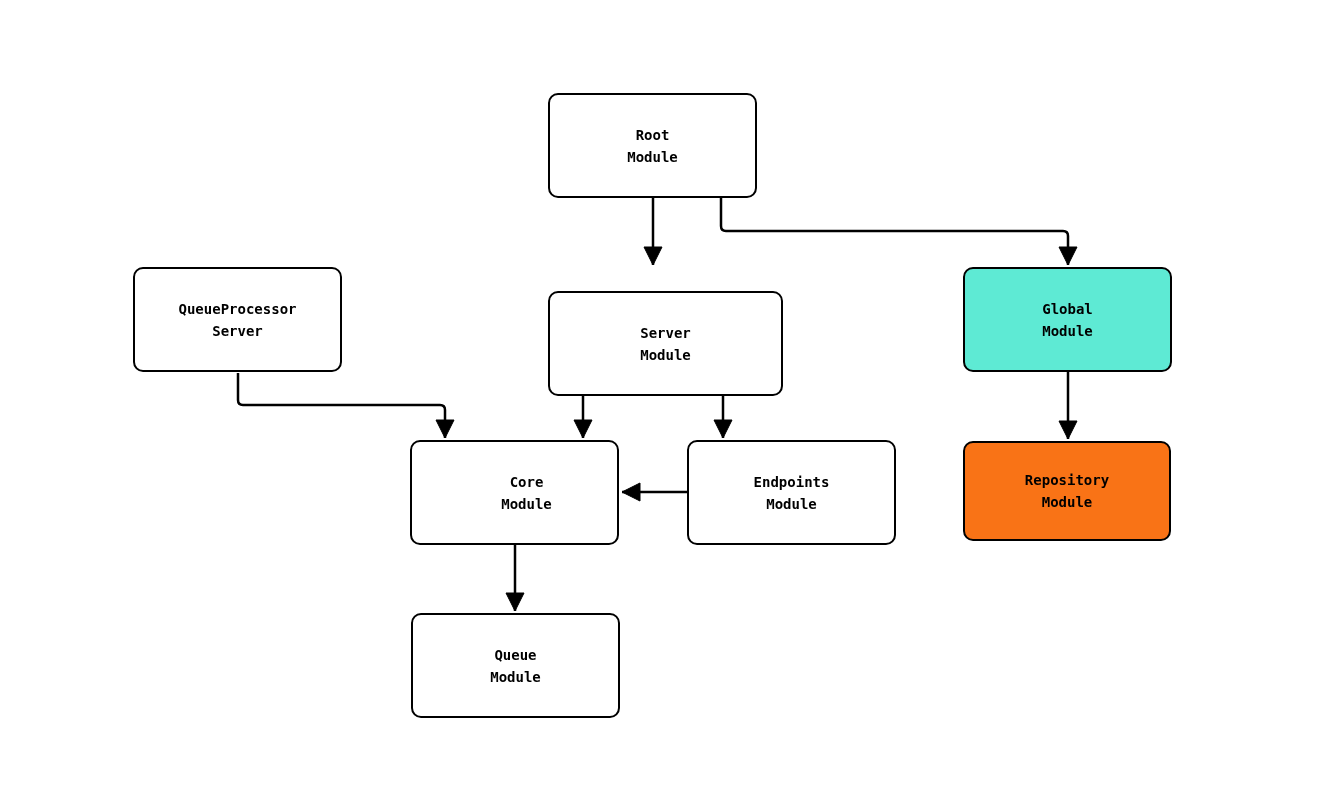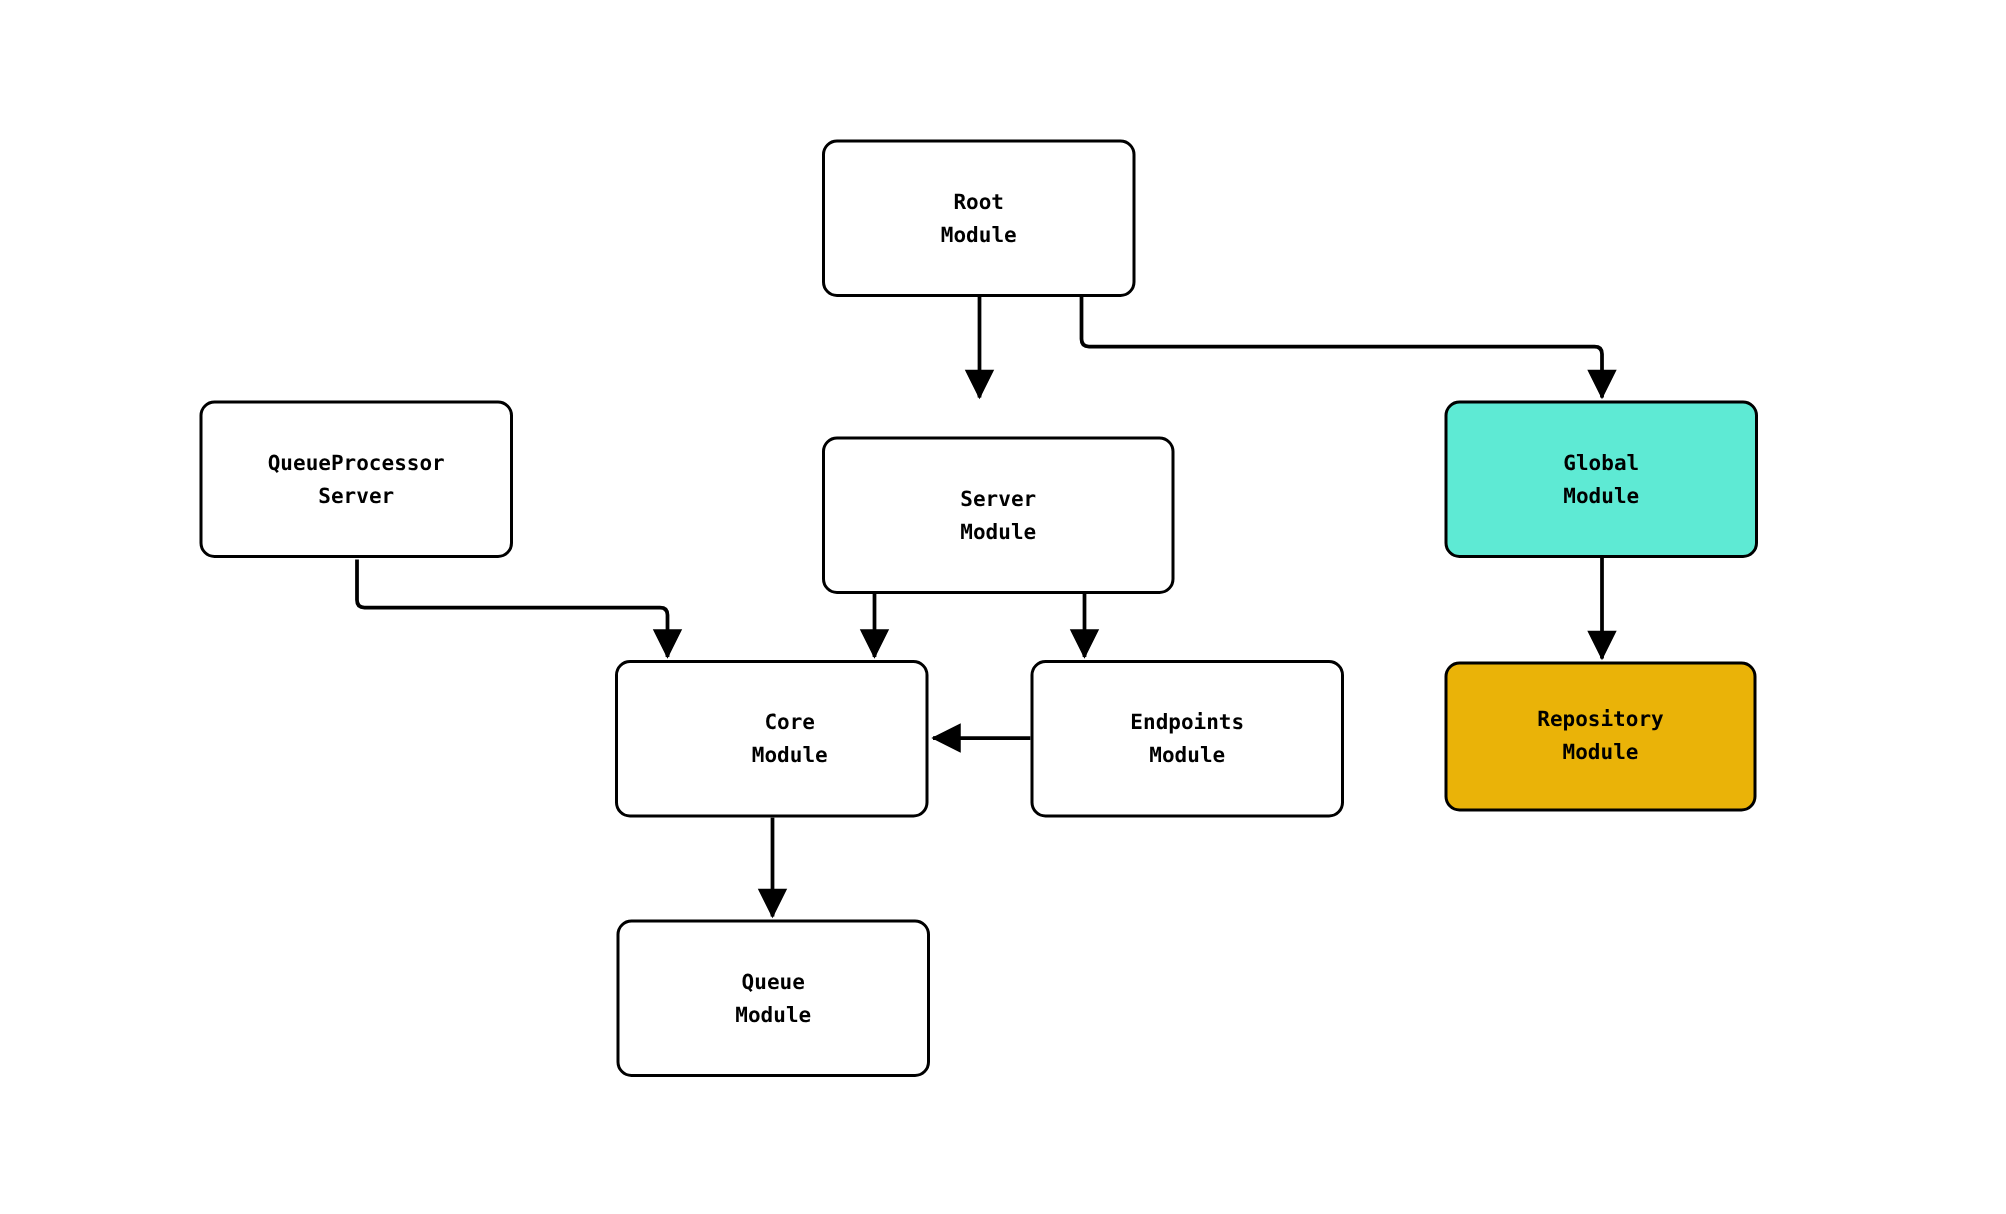--- a/index.html
+++ b/index.html
@@ -93,21 +93,21 @@
 Module</div>
       </div>
       <div class="node" style="left: 410px; top: 440px; width: 209px; height: 105px; background: rgb(255, 255, 255); border-color: rgb(0, 0, 0); padding-left: 24px;">
         <div class="node-label">Core
 Module</div>
       </div>
       <div class="node" style="left: 687px; top: 440px; width: 209px; height: 105px; background: rgb(255, 255, 255); border-color: rgb(0, 0, 0);">
         <div class="node-label">Endpoints
 Module</div>
       </div>
-      <div class="node" style="left: 963px; top: 441px; width: 208px; height: 100px; background: #eab308; border-color: rgb(0, 0, 0);">
+      <div class="node" style="left: 963px; top: 441px; width: 208px; height: 100px; background: #f97316; border-color: rgb(0, 0, 0);">
         <div class="node-label">Repository
 Module</div>
       </div>
       <div class="node" style="left: 411px; top: 613px; width: 209px; height: 105px; background: rgb(255, 255, 255); border-color: rgb(0, 0, 0);">
         <div class="node-label">Queue
 Module</div>
       </div>
     </div>
 </div>
 

